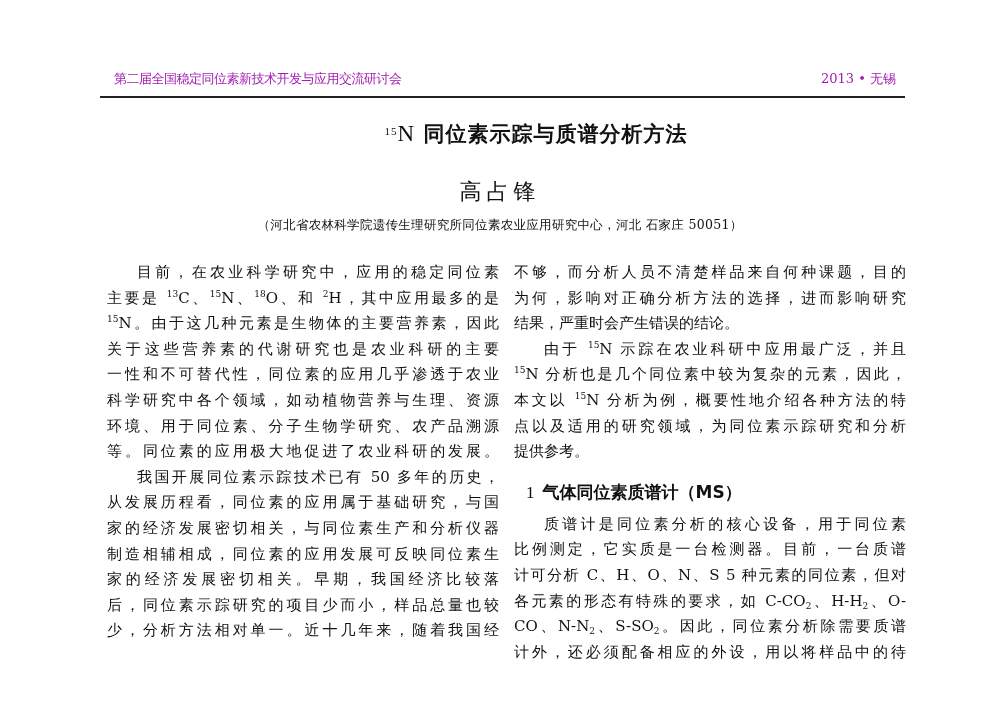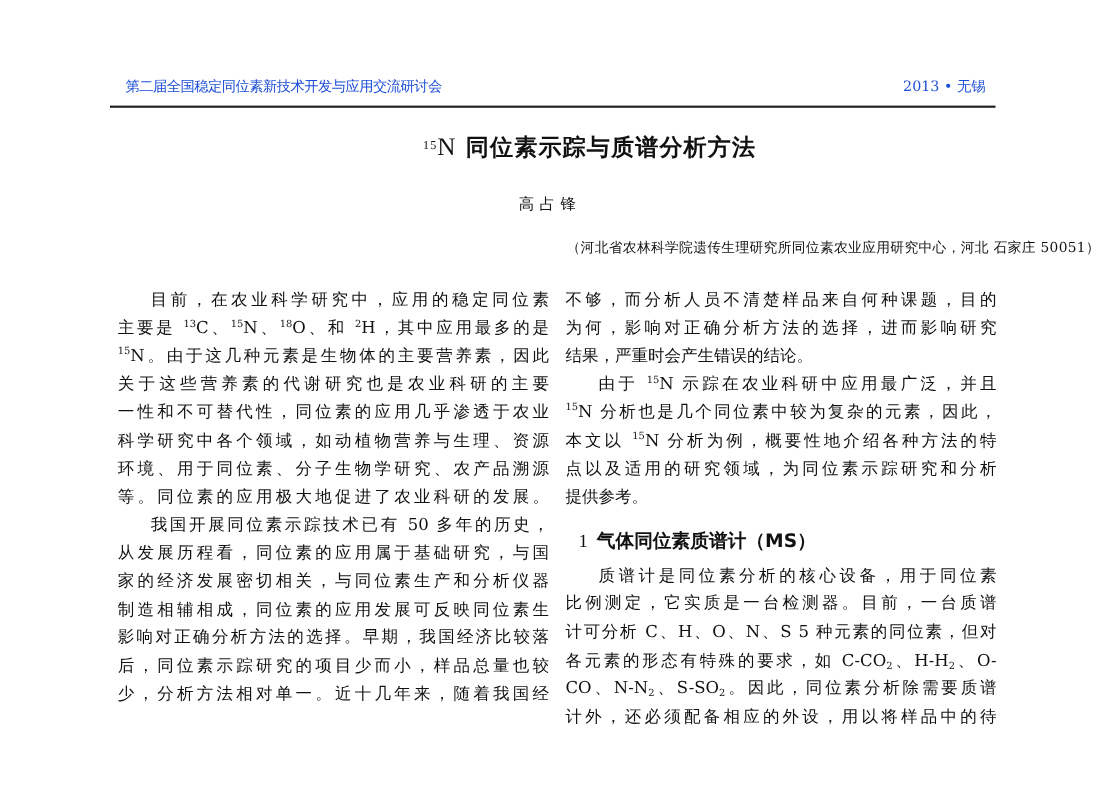--- a/index.html
+++ b/index.html
@@ -3,41 +3,41 @@
 <meta charset="utf-8">
 <style>
   html, body { margin: 0; padding: 0; background: #ffffff; }
   body {
     width: 1000px; height: 718px; overflow: hidden; position: relative;
     font-family: "DejaVu Serif", "Liberation Serif", serif;
     color: #111;
   }
   .running-header {
     position: absolute; left: 114px; top: 70px; width: 792px; height: 20px;
-    font-size: 13px; color: #1d4ed8;
+    font-size: 13px; color: #a21caf;
   }
   .running-header .left { position: absolute; left: 0; top: 0; letter-spacing: -0.5px; }
   .running-header .right { position: absolute; right: 10px; top: 0; }
   .header-rule {
     position: absolute; left: 100px; top: 96px; width: 805px; height: 0;
     border-top: 2px solid #222;
   }
   .title {
     position: absolute; left: 0; width: 1000px; top: 120px; text-align: center;
     font-family: "DejaVu Sans", "Liberation Sans", sans-serif;
     font-size: 21px; font-weight: bold; letter-spacing: 1px; padding-left: 36px;
   }
   .title sup { font-size: 11px; font-family: "Liberation Serif", serif; font-weight: normal; }
   .title .n { font-family: "Liberation Serif", serif; font-weight: normal; font-size: 23px; }
   .author {
     position: absolute; left: 0; width: 1000px; top: 177px; text-align: center;
-    font-size: 14px; letter-spacing: 5px;
+    font-size: 22px; letter-spacing: 5px;
   }
   .affil {
-    position: absolute; left: 0; width: 1000px; top: 217px; text-align: right;
+    position: absolute; left: 0; width: 1000px; top: 217px; text-align: center;
     font-size: 12.5px; letter-spacing: 0.3px;
   }
   .col {
     position: absolute; top: 260px; width: 392px;
     font-size: 15px; line-height: 25.6px; text-align: justify;
   }
   .col.left { left: 107px; }
   .col.right { left: 514px; }
   .col p { margin: 0; }
   .indent { text-indent: 2em; }
@@ -74,21 +74,21 @@
     <span class="line">一性和不可替代性，同位素的应用几乎渗透于农业</span>
     <span class="line">科学研究中各个领域，如动植物营养与生理、资源</span>
     <span class="line">环境、用于同位素、分子生物学研究、农产品溯源</span>
     <span class="line">等。同位素的应用极大地促进了农业科研的发展。</span>
   </p>
   <p>
     <span class="line indent">我国开展同位素示踪技术已有 50 多年的历史，</span>
     <span class="line">从发展历程看，同位素的应用属于基础研究，与国</span>
     <span class="line">家的经济发展密切相关，与同位素生产和分析仪器</span>
     <span class="line">制造相辅相成，同位素的应用发展可反映同位素生</span>
-    <span class="line">影响对正确分析方法的选择。早期，我国经济比较落</span>
+    <span class="line">家的经济发展密切相关。早期，我国经济比较落</span>
     <span class="line">后，同位素示踪研究的项目少而小，样品总量也较</span>
     <span class="line">少，分析方法相对单一。近十几年来，随着我国经</span>
   </p>
 </div>
 
 <div class="col right">
   <p>
     <span class="line">不够，而分析人员不清楚样品来自何种课题，目的</span>
     <span class="line">为何，影响对正确分析方法的选择，进而影响研究</span>
     <span class="line last">结果，严重时会产生错误的结论。</span>

